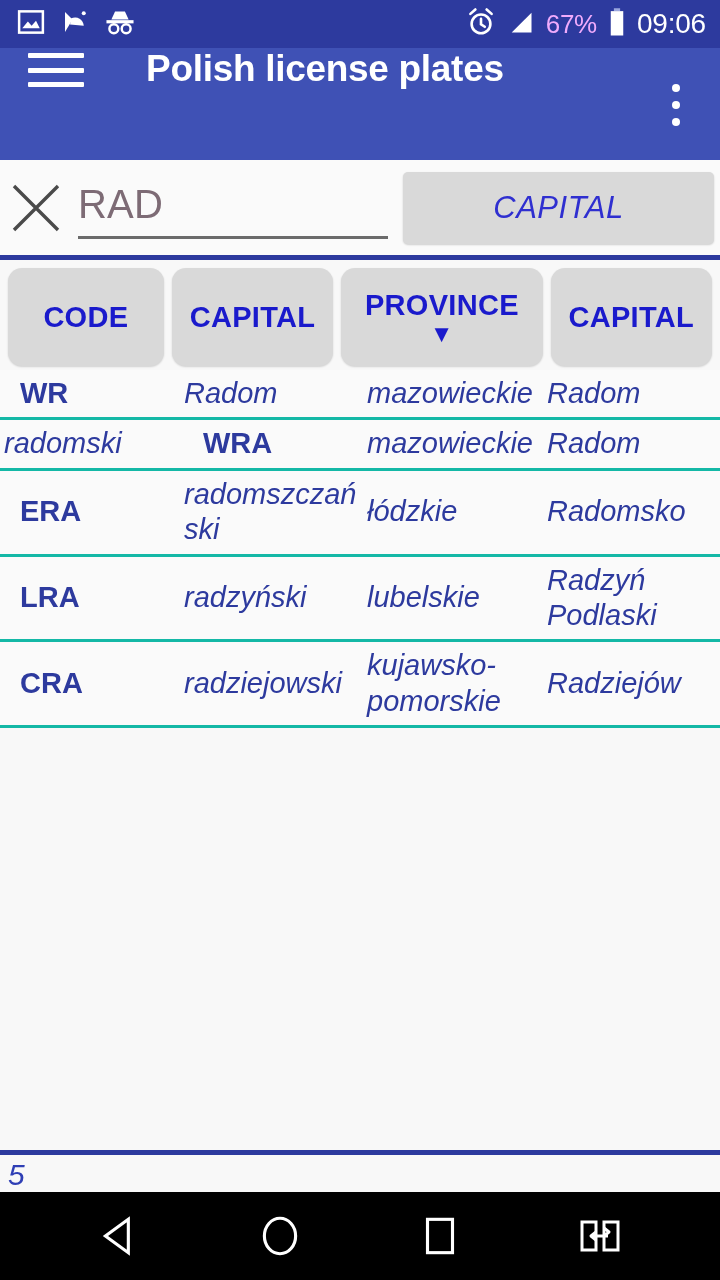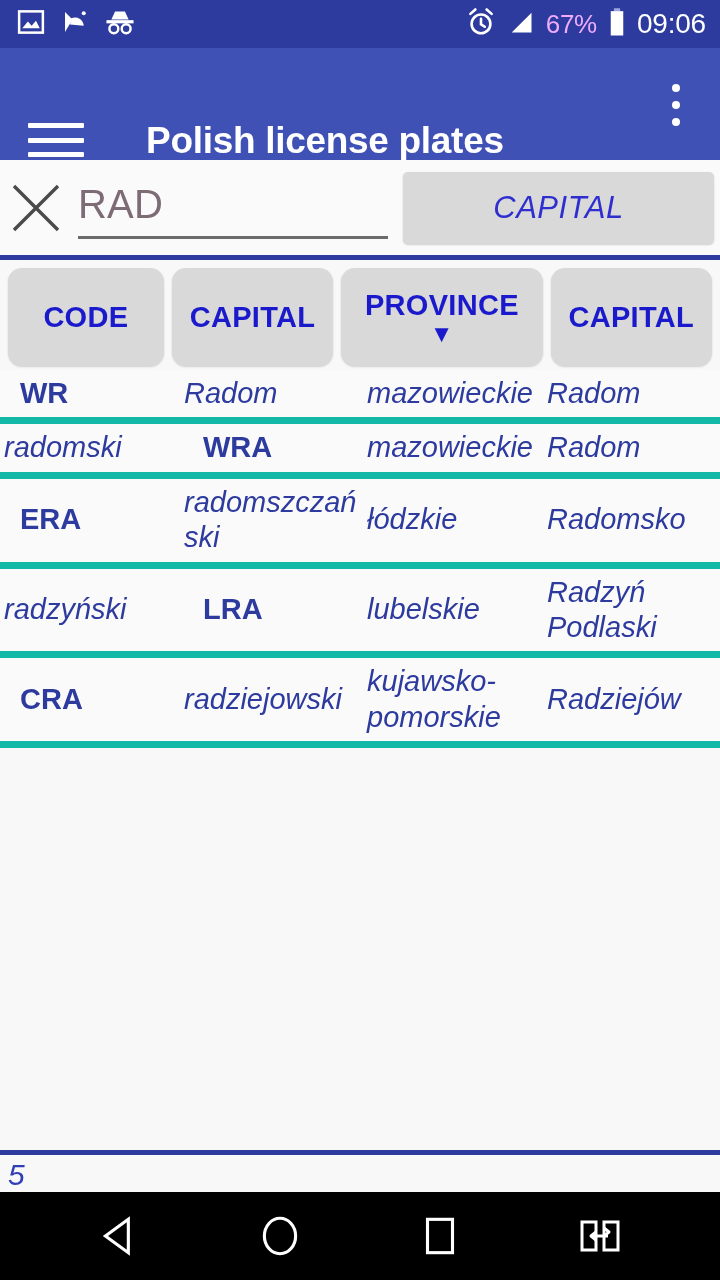--- a/index.html
+++ b/index.html
@@ -52,21 +52,21 @@
   }
 
   
   .app-bar {
     position: absolute;
     top: 48px; left: 0;
     width: 720px;
     height: 114px;
     background: #3f51b5;
     display: flex;
-    align-items: flex-end;
+    align-items: flex-start;
   }
   .hamburger {
     width: 56px; height: 44px;
     margin-left: 28px;
     display: flex;
     flex-direction: column;
     justify-content: space-between;
     padding: 5px 0;
     cursor: pointer;
   }
@@ -206,21 +206,21 @@
 
   
   .table {
     position: absolute;
     top: 370px; left: 0;
     width: 720px;
   }
   .row {
     display: flex;
     align-items: center;
-    border-bottom: 7px solid #14b8a6;
+    border-bottom: 3px solid #14b8a6;
     background: #fafafa;
     min-height: 40px;
   }
   .row .cell {
     color: #2d3a9e;
     font-size: 29px;
     line-height: 1.22;
     padding: 6px 4px;
     word-break: break-word;
     overflow-wrap: anywhere;
@@ -383,22 +383,22 @@
     </div>
 
     <div class="row">
       <div class="cell code">ERA</div>
       <div class="cell district">radomszczański</div>
       <div class="cell province">łódzkie</div>
       <div class="cell capital">Radomsko</div>
     </div>
 
     <div class="row">
+      <div class="cell code">LRA</div>
       <div class="cell district">radzyński</div>
-      <div class="cell code">LRA</div>
       <div class="cell province">lubelskie</div>
       <div class="cell capital">Radzyń Podlaski</div>
     </div>
 
     <div class="row">
       <div class="cell code">CRA</div>
       <div class="cell district">radziejowski</div>
       <div class="cell province">kujawsko-pomorskie</div>
       <div class="cell capital">Radziejów</div>
     </div>

